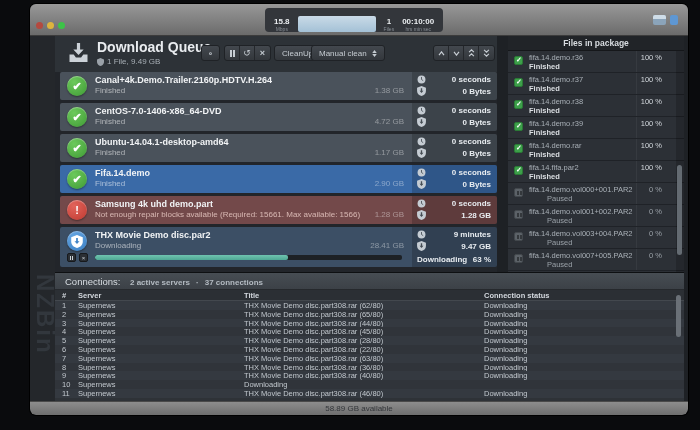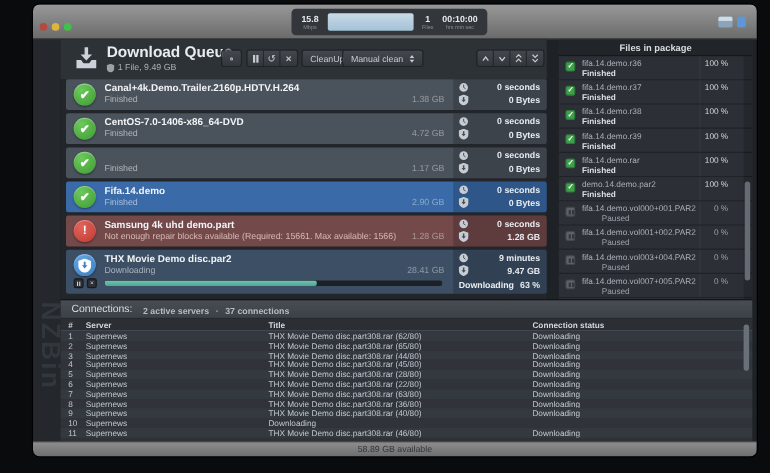--- a/index.html
+++ b/index.html
@@ -5,21 +5,21 @@
   * { margin:0; padding:0; box-sizing:border-box; }
   html,body { width:700px; height:430px; background:#0a0b0d; font-family:"Liberation Sans",sans-serif; overflow:hidden; position:relative; }
 
   .window { position:absolute; left:30px; top:4px; width:658px; height:411px; background:#1e2125; border-radius:6px; overflow:hidden; box-shadow:0 0 0 1px #000; }
 
   
   .titlebar { position:absolute; left:0; top:0; right:0; height:32px; background:linear-gradient(#989898,#6b6b6b); border-bottom:1px solid #3c3c3c; }
   .tl { width:7px; height:7px; border-radius:50%; display:inline-block; margin-right:4px; vertical-align:middle; }
   .tl-red{ background:#b4493f; } .tl-yellow{ background:#ddb43e; } .tl-green{ background:#3dc348; }
   .traffic { position:absolute; left:6px; top:12px; }
-  .stats { position:absolute; left:235px; top:4px; height:24px; background:#33363b; border-radius:4px; display:flex; align-items:center; padding:0 5px; }
+  .stats { position:absolute; left:235px; top:4px; height:24px; background:#33363b; border-radius:4px; display:flex; align-items:flex-end; padding:0 5px; }
   .stat { text-align:center; margin:0 4px; }
   .stat .v { font-size:8px; font-weight:bold; color:#eaedf0; line-height:9px; white-space:nowrap; }
   .stat .u { font-size:5px; color:#878d94; line-height:6px; white-space:nowrap; }
   .graph { width:78px; height:16px; background:linear-gradient(#c9dae7,#a4c1d6); border-radius:2px; margin:0 4px; filter:blur(.6px); }
   .wtoggles { position:absolute; right:10px; top:11px; display:flex; gap:4px; }
   .wt1 { width:13px; height:10px; border-radius:2px; background:#8ba4ba; position:relative; overflow:hidden; }
   .wt1::after { content:""; position:absolute; left:0; right:0; top:0; height:4px; background:#cfdde8; }
   .wt2 { width:8px; height:10px; border-radius:2px; background:#5e97d3; }
 
   
@@ -236,20 +236,21 @@
         <svg class="picon" style="top:14px;" width="9" height="10" viewBox="0 0 16 18">
             <path d="M8 0l8 3v6c0 4.5-3.2 7.8-8 9-4.8-1.2-8-4.5-8-9V3z" fill="#c5ccd3"></path>
             <path d="M6.8 4h2.4v4.5h2.3L8 12.5 4.5 8.5h2.3z" fill="#454c53"></path>
           </svg>
         <div class="pline" style="top:15px;">0 Bytes</div>
       </div>
     </div>
 
     <div class="qrow finished" style="top:98px;">
       <div class="qicon">✔</div>
+      <div class="qtitle">Ubuntu-14.04.1-desktop-amd64</div>
       <div class="qstatus">Finished</div>
       <div class="qsize">1.17 GB</div>
       <div class="qpanel">
         <svg class="picon" style="top:3px;" width="9" height="9" viewBox="0 0 16 16">
             <circle cx="8" cy="8" r="7" fill="#c5ccd3"></circle>
             <path d="M8 3.5V8l3 2" stroke="#454c53" stroke-width="1.5" fill="none"></path>
           </svg>
         <div class="pline" style="top:3px;">0 seconds</div>
         <svg class="picon" style="top:14px;" width="9" height="10" viewBox="0 0 16 18">
             <path d="M8 0l8 3v6c0 4.5-3.2 7.8-8 9-4.8-1.2-8-4.5-8-9V3z" fill="#c5ccd3"></path>
@@ -362,21 +363,21 @@
         <span class="sbpct">100 %</span>
       </div>
         <div class="sbrow finished">
         <span class="sbcheck"></span>
         <span class="sbname">fifa.14.demo.rar</span>
         <span class="sbstatus">Finished</span>
         <span class="sbpct">100 %</span>
       </div>
         <div class="sbrow finished">
         <span class="sbcheck"></span>
-        <span class="sbname">demo.14.demo.par2</span>
+        <span class="sbname">fifa.14.fifa.par2</span>
         <span class="sbstatus">Finished</span>
         <span class="sbpct">100 %</span>
       </div>
         <div class="sbrow paused">
         <span class="sbcheck"></span>
         <span class="sbname">fifa.14.demo.vol000+001.PAR2</span>
         <span class="sbstatus">Paused</span>
         <span class="sbpct">0 %</span>
       </div>
         <div class="sbrow paused">

